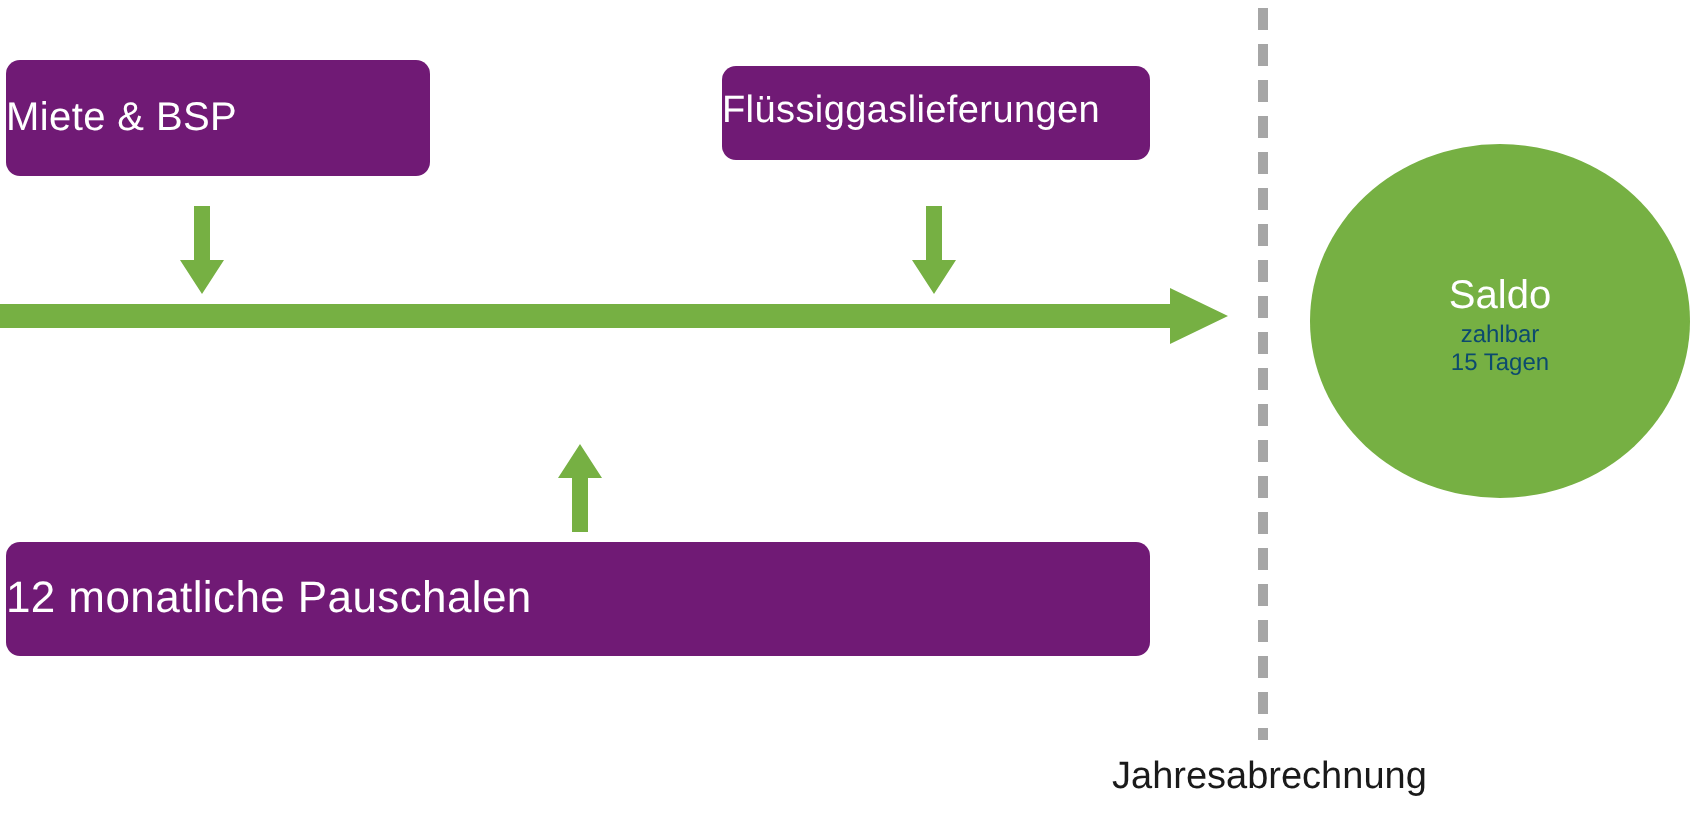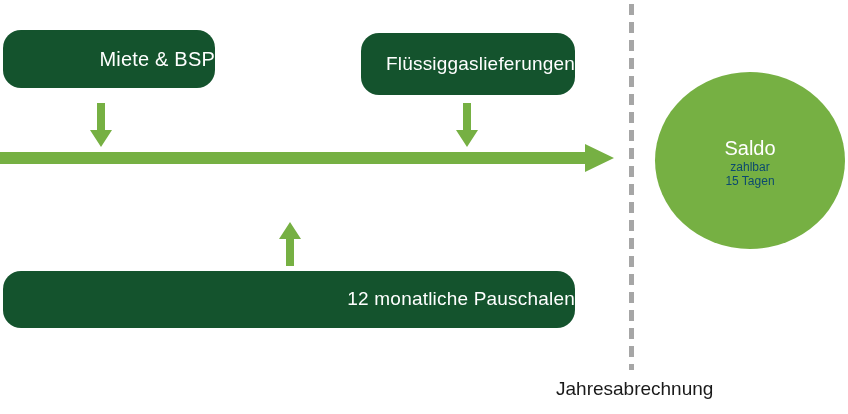--- a/index.html
+++ b/index.html
@@ -12,55 +12,55 @@
   }
   #canvas {
     position: relative;
     width: 848px;
     height: 414px;
     background: #ffffff;
     overflow: hidden;
   }
   .box {
     position: absolute;
-    background: #14532d;
-    border-radius: 18px;
+    background: #701a75;
+    border-radius: 7px;
     display: flex;
     align-items: center;
-    justify-content: flex-end;
+    justify-content: flex-start;
     color: #ffffff;
     box-sizing: border-box;
   }
   .box-label {
     color: #ffffff;
     text-align: center;
     letter-spacing: 0.2px;
     line-height: 1.1;
   }
   #box-miete {
     left: 3px;
     top: 30px;
     width: 212px;
     height: 58px;
   }
   #box-miete .box-label { font-size: 20px; }
   #box-fluessiggas {
     left: 361px;
     top: 33px;
     width: 214px;
-    height: 62px;
+    height: 47px;
   }
   #box-fluessiggas .box-label { font-size: 19px; }
   #box-pauschalen {
     left: 3px;
     top: 271px;
     width: 572px;
     height: 57px;
   }
-  #box-pauschalen .box-label { font-size: 19px; }
+  #box-pauschalen .box-label { font-size: 22px; }
 
   
   #timeline-arrow {
     position: absolute;
     left: 0px;
     top: 143px;
     width: 616px;
     height: 30px;
   }
 

